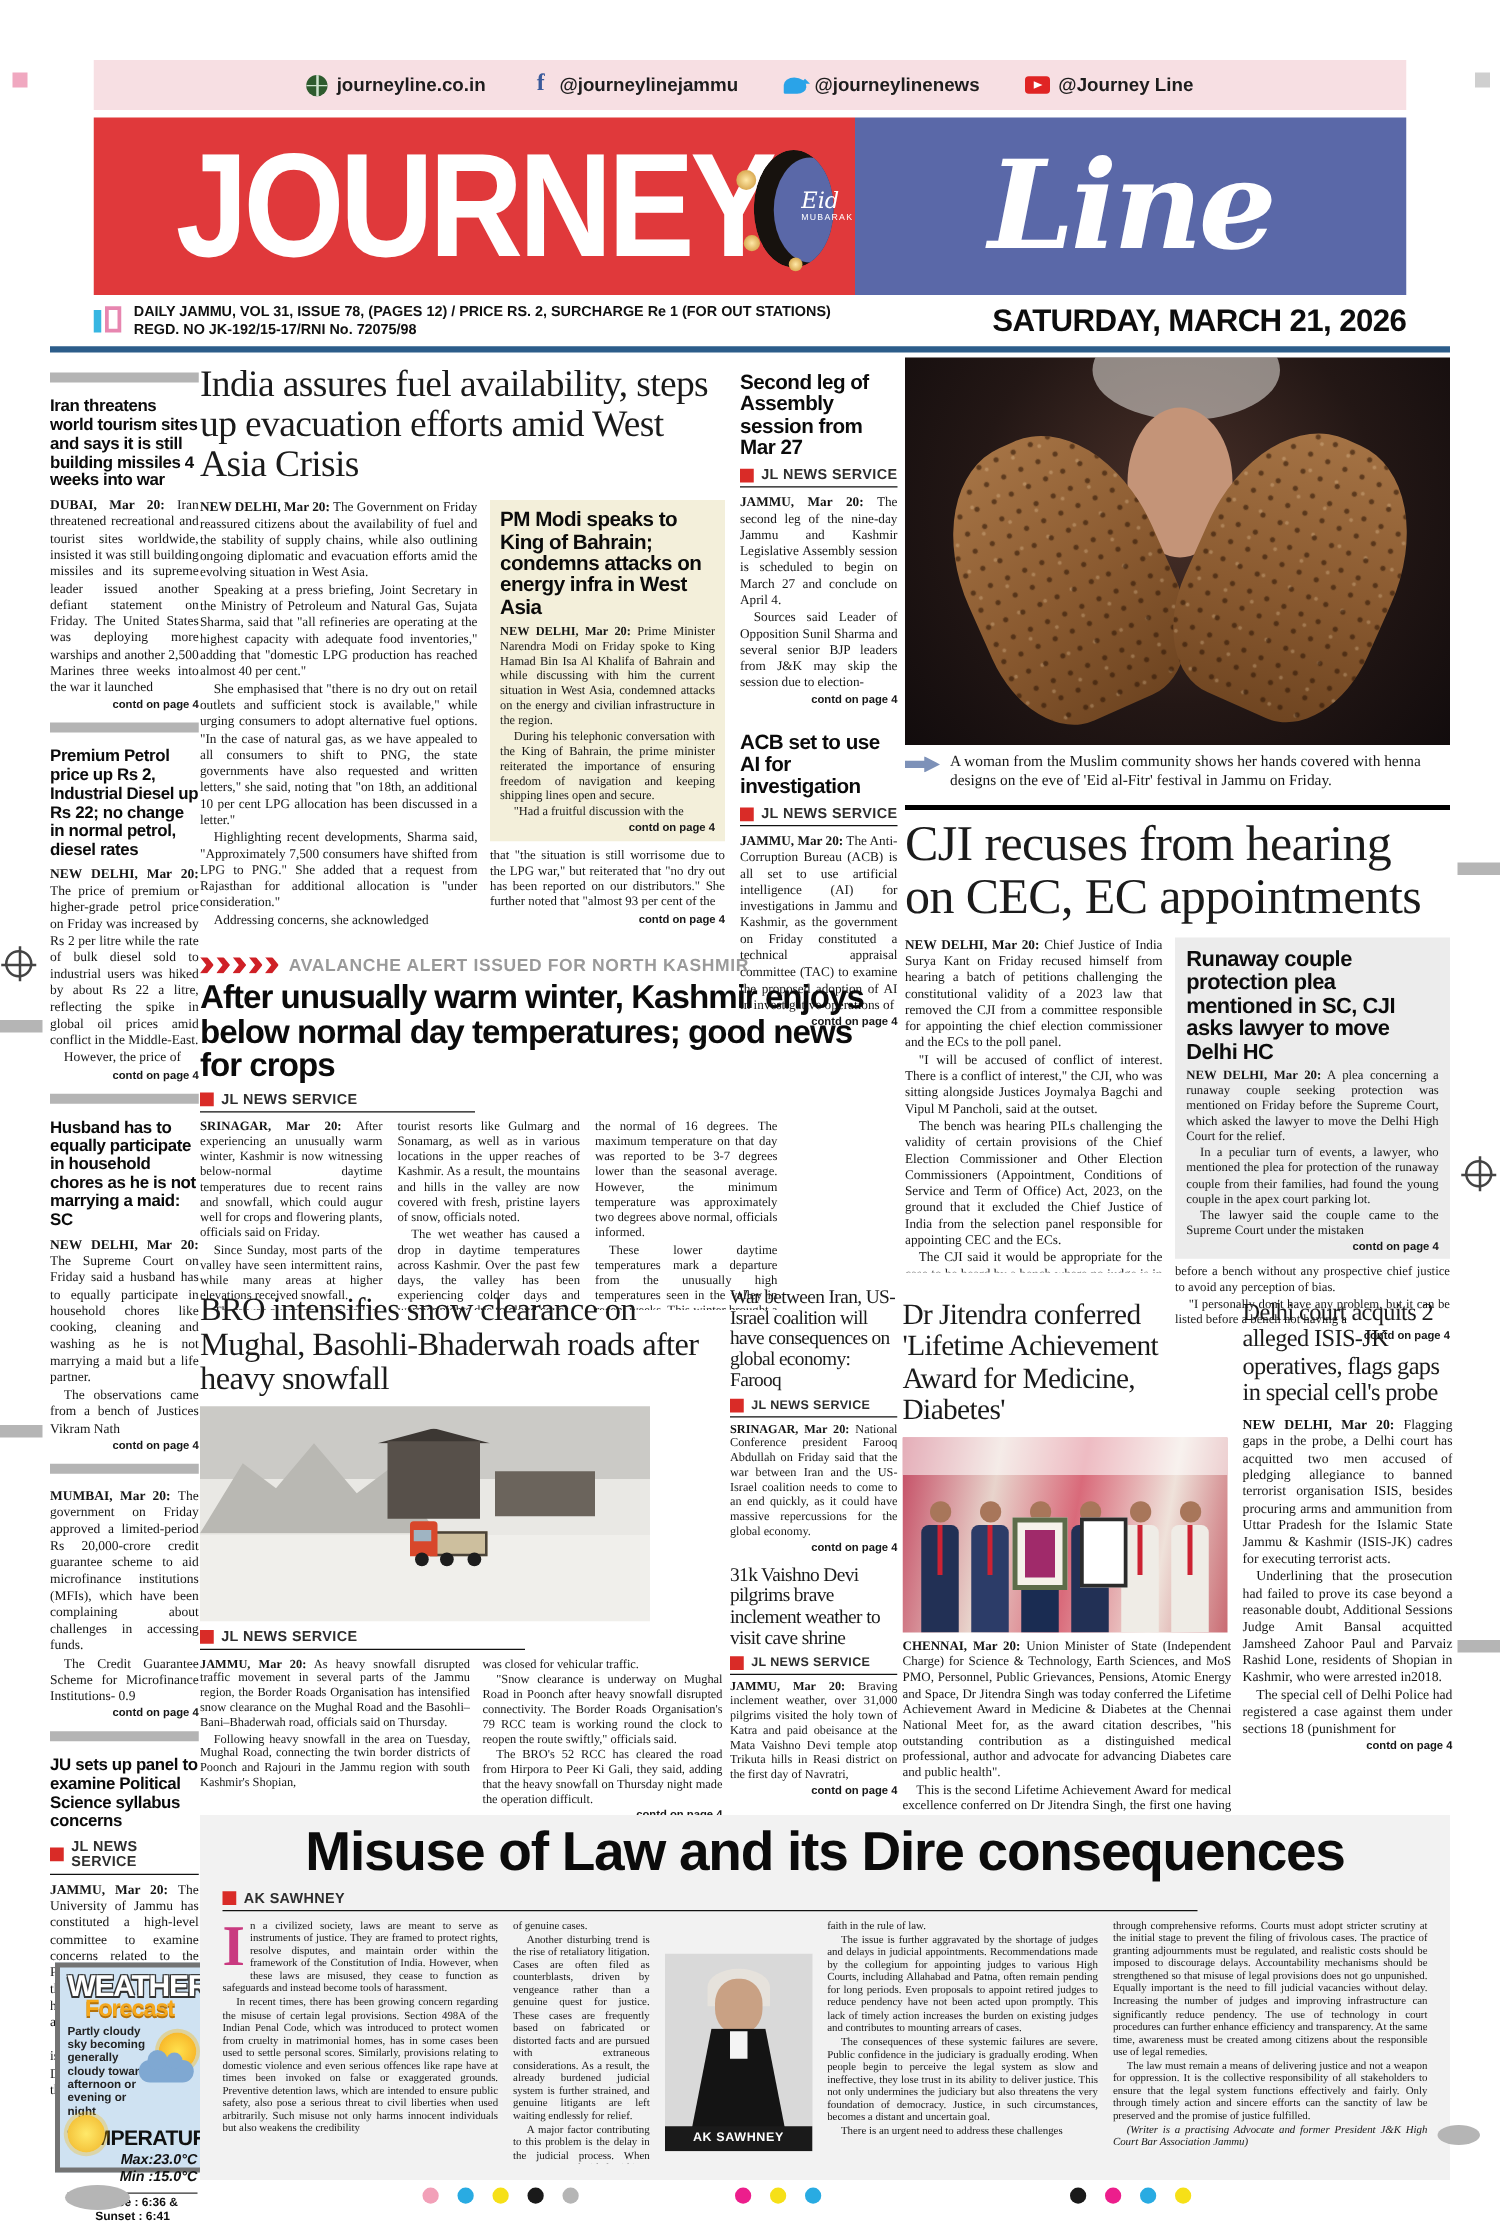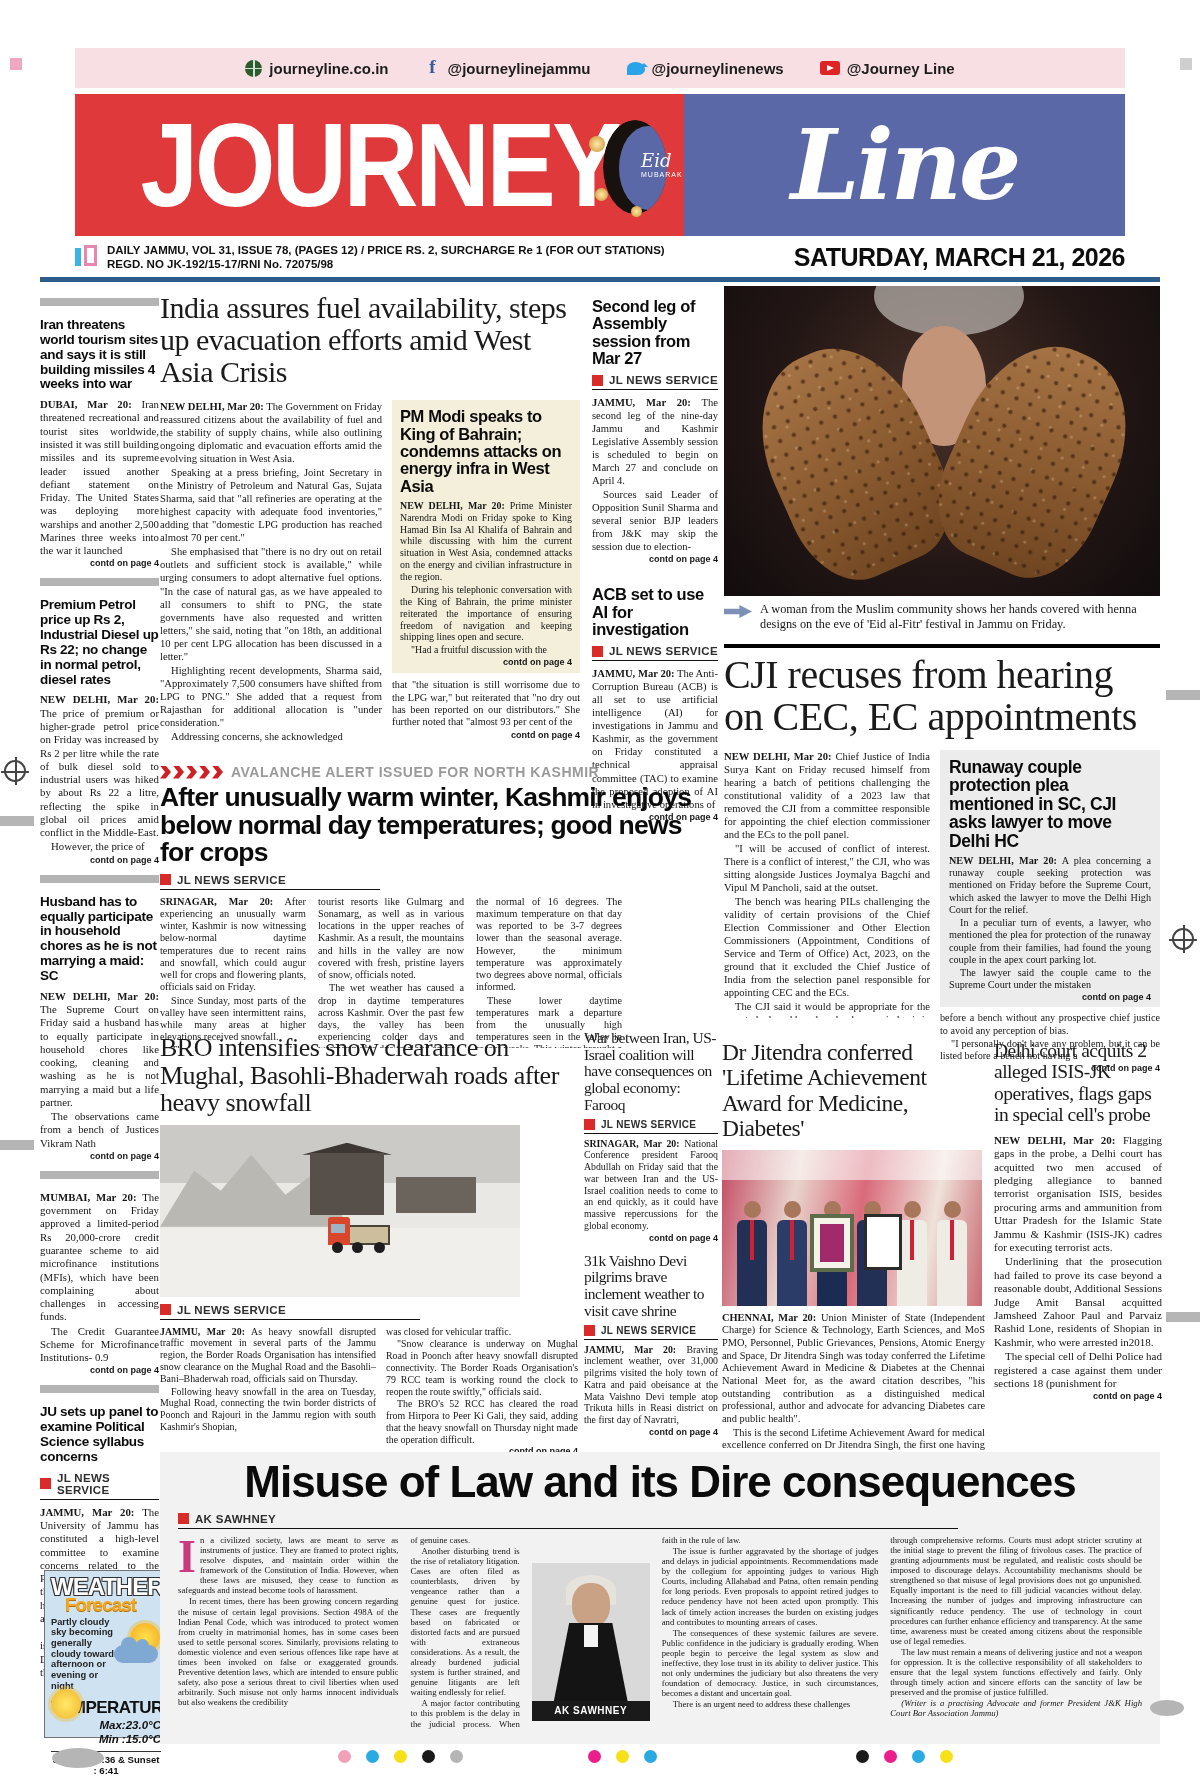--- a/index.html
+++ b/index.html
@@ -186,21 +186,21 @@
   .dropcap{float:left;font:bold 46px/0.82 "Liberation Serif",serif;color:#c93a80;margin:3px 4px 0 0}
   #ak-photo{position:relative;width:118px;height:158px;margin-top:28px;background:#d9d9d9;overflow:hidden}
   #ak-photo .hair{position:absolute;left:34px;top:12px;width:50px;height:30px;border-radius:50% 50% 0 0;background:#e6e2dc}
   #ak-photo .fc{position:absolute;left:40px;top:20px;width:38px;height:44px;border-radius:45%;background:#c9a184}
   #ak-photo .robe{position:absolute;left:10px;top:60px;width:98px;height:80px;background:#141414;clip-path:polygon(12% 100%,28% 0,72% 0,88% 100%)}
   #ak-photo .band{position:absolute;left:52px;top:62px;width:14px;height:22px;background:#f4f4f4}
   #ak-photo .lbl{position:absolute;left:0;bottom:0;width:100%;height:20px;background:#1a1a1a;
       color:#fff;font:bold 10px/20px "Liberation Sans",sans-serif;text-align:center;letter-spacing:.5px}
 
   
-  #weather{left:44px;top:1570px;width:124px;height:168px;background:#cfe2f2;border:1px solid #737373;padding:5px 6px;position:absolute}
+  #weather{left:44px;top:1570px;width:124px;height:168px;background:#cfe2f2;border:4px solid #737373;padding:5px 6px;position:absolute}
   #w-title{font:bold 24px/0.9 "Liberation Sans",sans-serif;color:#fff;letter-spacing:-1px;
       text-shadow:-1px -1px 0 #333,1px -1px 0 #333,-1px 1px 0 #333,1px 1px 0 #333}
   #w-sub{font:bold 19px/0.9 "Liberation Sans",sans-serif;color:#f5a81c;letter-spacing:-1px;margin:-2px 0 4px 14px;
       text-shadow:0 1px 0 #b5720a}
   #w-fc{font:bold 9.3px/1.15 "Liberation Sans",sans-serif;color:#222;width:72px}
   .suncloud{position:absolute;right:5px;top:52px;width:48px;height:42px}
   .suncloud .sun{position:absolute;right:2px;top:0;width:30px;height:30px;border-radius:50%;
       background:radial-gradient(#ffe14d,#f5a81c);box-shadow:0 0 0 3px rgba(247,181,0,.35)}
   .suncloud .cl{position:absolute;left:0;bottom:2px;width:44px;height:18px;border-radius:10px;background:#7fa8d2}
   .suncloud .cl i{position:absolute;left:7px;top:-8px;width:16px;height:16px;border-radius:50%;background:#7fa8d2;display:block}
@@ -358,21 +358,21 @@
       <div>Min :15.0°C</div>
     </div>
     <div id="w-sun">Sunrise : 6:36 &amp; Sunset : 6:41</div>
   </div>
 
   <div id="fuel" class="abs">
     <div class="shead">India assures fuel availability, steps up evacuation efforts amid West Asia Crisis</div>
     <div id="fuel-row">
       <div id="fuel-c1" class="bd">
         <p><strong>NEW DELHI, Mar 20:</strong> <span>The Government on Friday reassured citizens about the availability of fuel and the stability of supply chains, while also outlining ongoing diplomatic and evacuation efforts amid the evolving situation in West Asia.</span></p>
-        <p class="ind">Speaking at a press briefing, Joint Secretary in the Ministry of Petroleum and Natural Gas, Sujata Sharma, said that "all refineries are operating at the highest capacity with adequate food inventories," adding that "domestic LPG production has reached almost 70 per cent."</p>
+        <p class="ind">Speaking at a press briefing, Joint Secretary in the Ministry of Petroleum and Natural Gas, Sujata Sharma, said that "all refineries are operating at the highest capacity with adequate food inventories," adding that "domestic LPG production has reached almost 40 per cent."</p>
         <p class="ind">She emphasised that "there is no dry out on retail outlets and sufficient stock is available," while urging consumers to adopt alternative fuel options. "In the case of natural gas, as we have appealed to all consumers to shift to PNG, the state governments have also requested and written letters," she said, noting that "on 18th, an additional 10 per cent LPG allocation has been discussed in a letter."</p>
         <p class="ind">Highlighting recent developments, Sharma said, "Approximately 7,500 consumers have shifted from LPG to PNG." She added that a request from Rajasthan for additional allocation is "under consideration."</p>
         <p class="ind">Addressing concerns, she acknowledged</p>
       </div>
       <div id="fuel-c2">
         <div id="modibox">
           <div class="hhead">PM Modi speaks to King of Bahrain; condemns attacks on energy infra in West Asia</div>
           <div class="bd">
             <p><strong>NEW DELHI, Mar 20:</strong> <span>Prime Minister Narendra Modi on Friday spoke to King Hamad Bin Isa Al Khalifa of Bahrain and while discussing with him the current situation in West Asia, condemned attacks on the energy and civilian infrastructure in the region.</span></p>
             <p class="ind">During his telephonic conversation with the King of Bahrain, the prime minister reiterated the importance of ensuring freedom of navigation and keeping shipping lines open and secure.</p>

